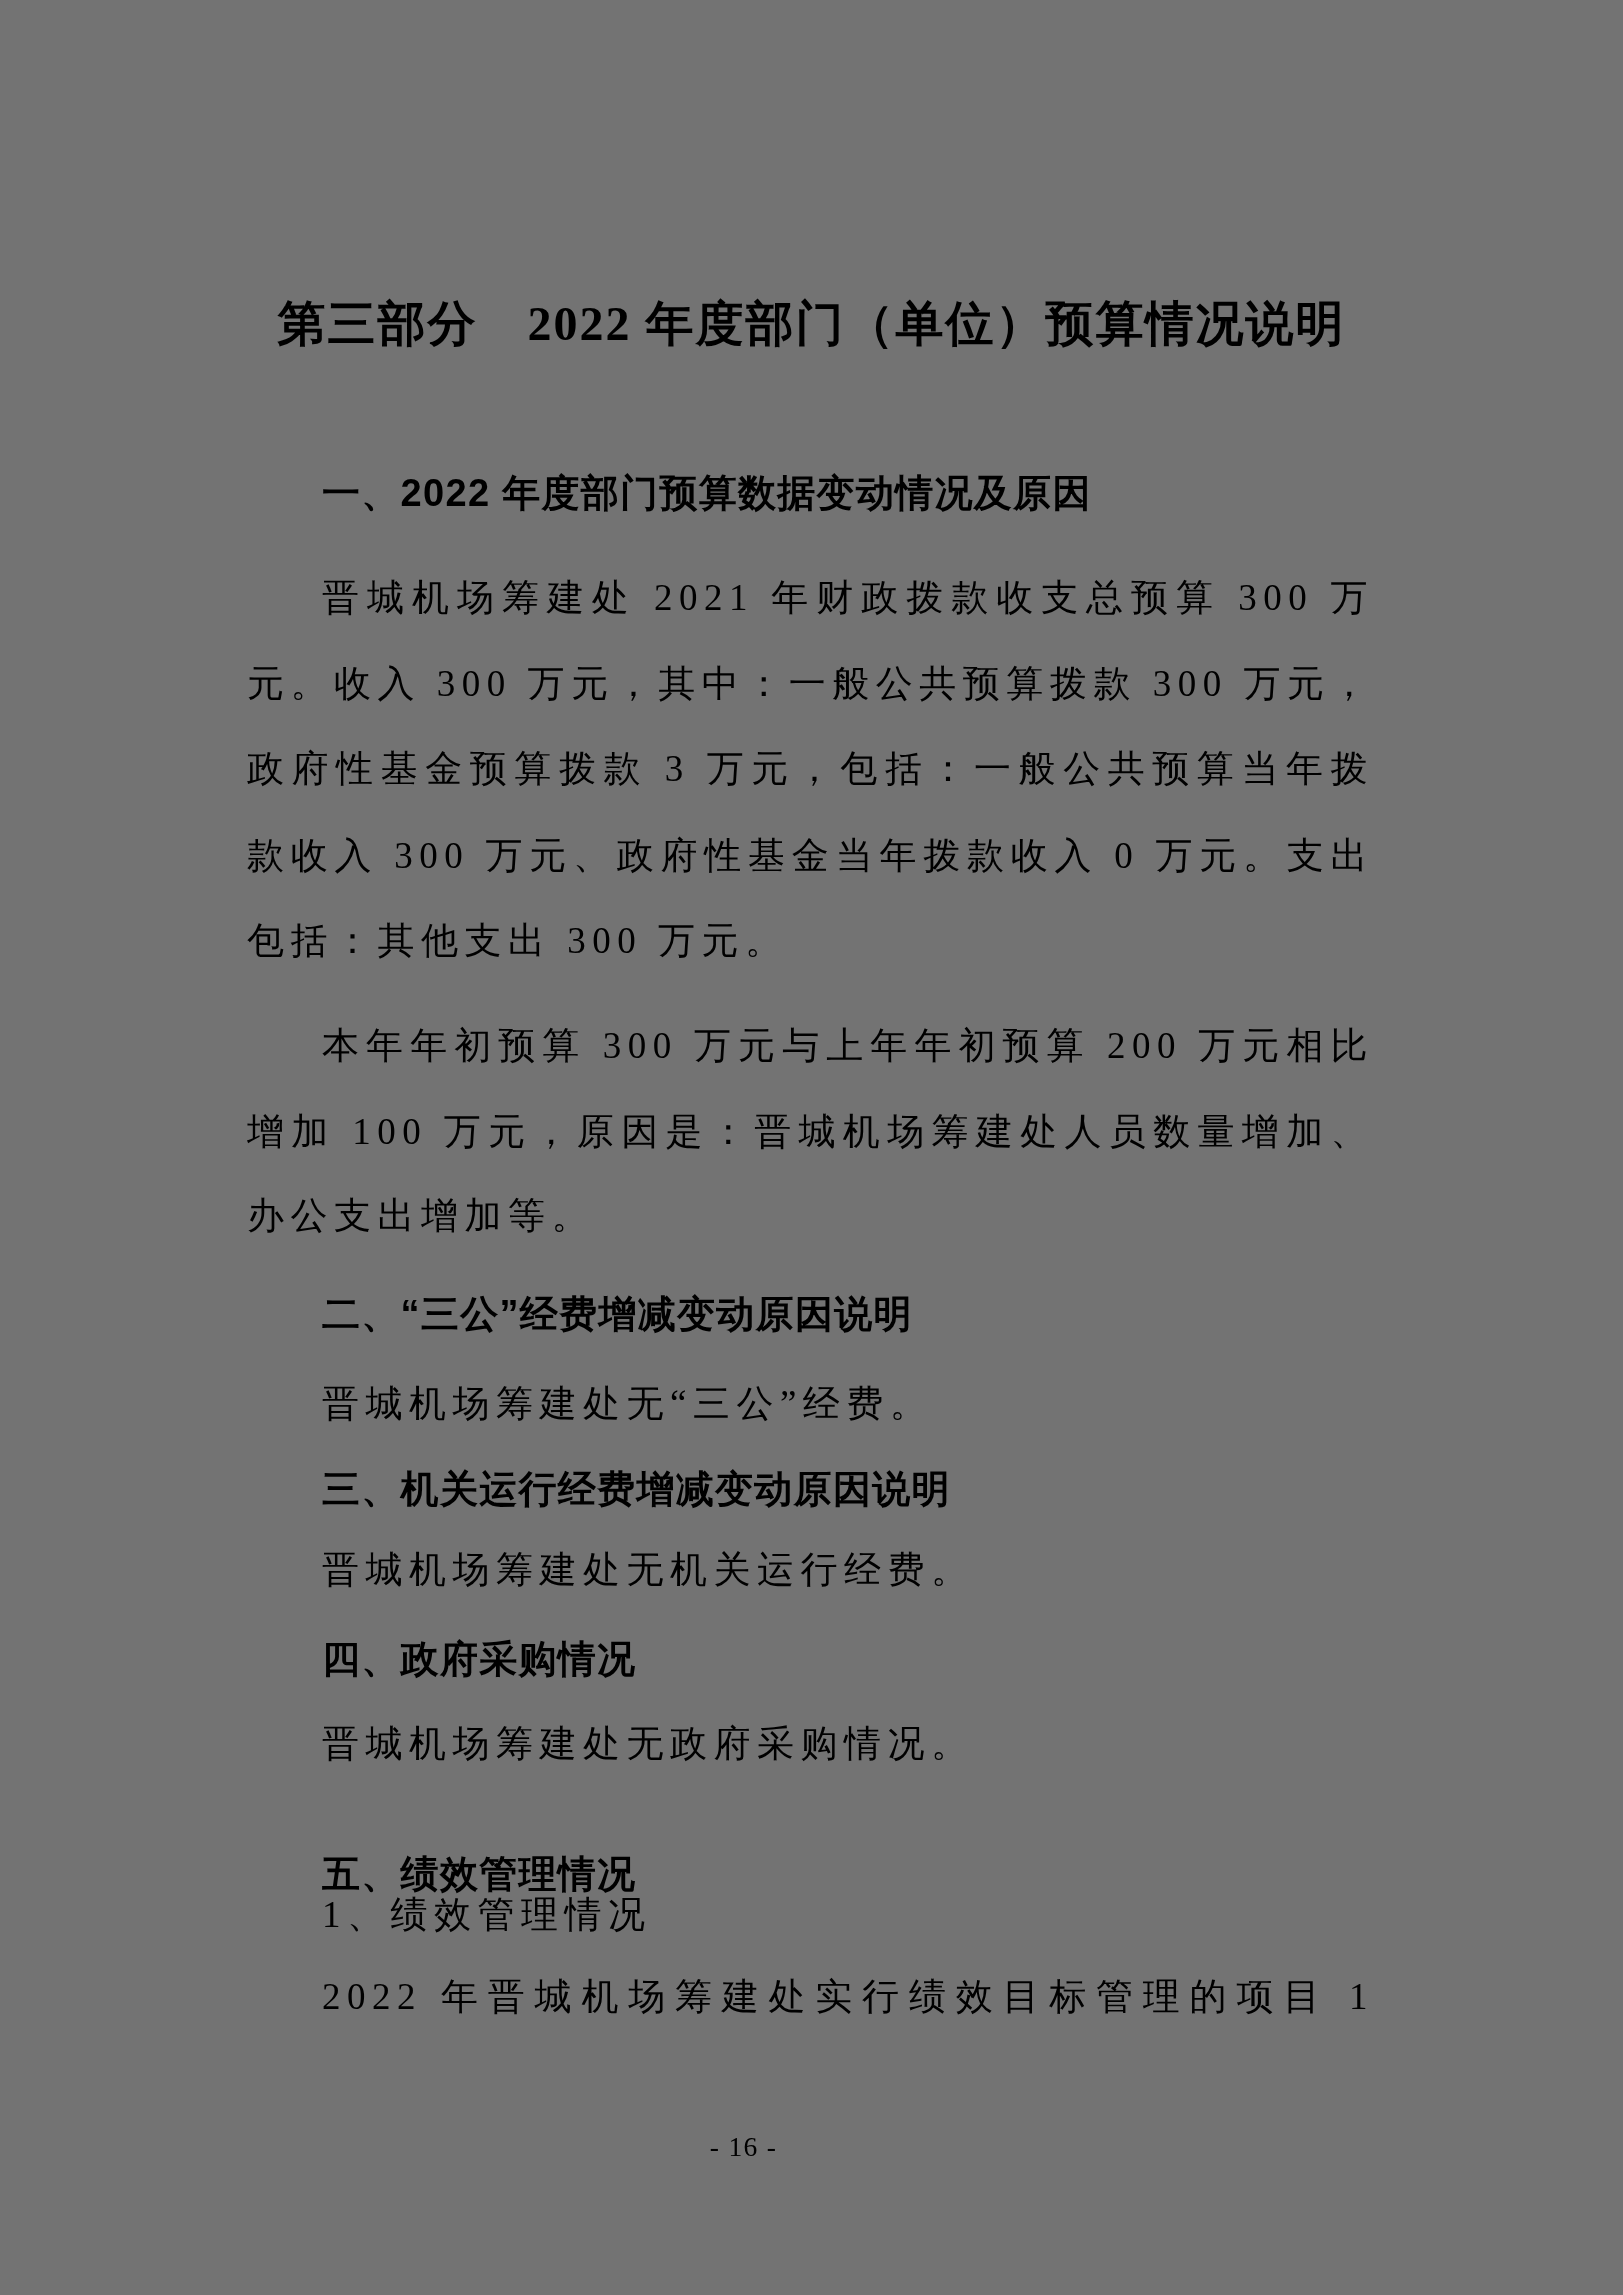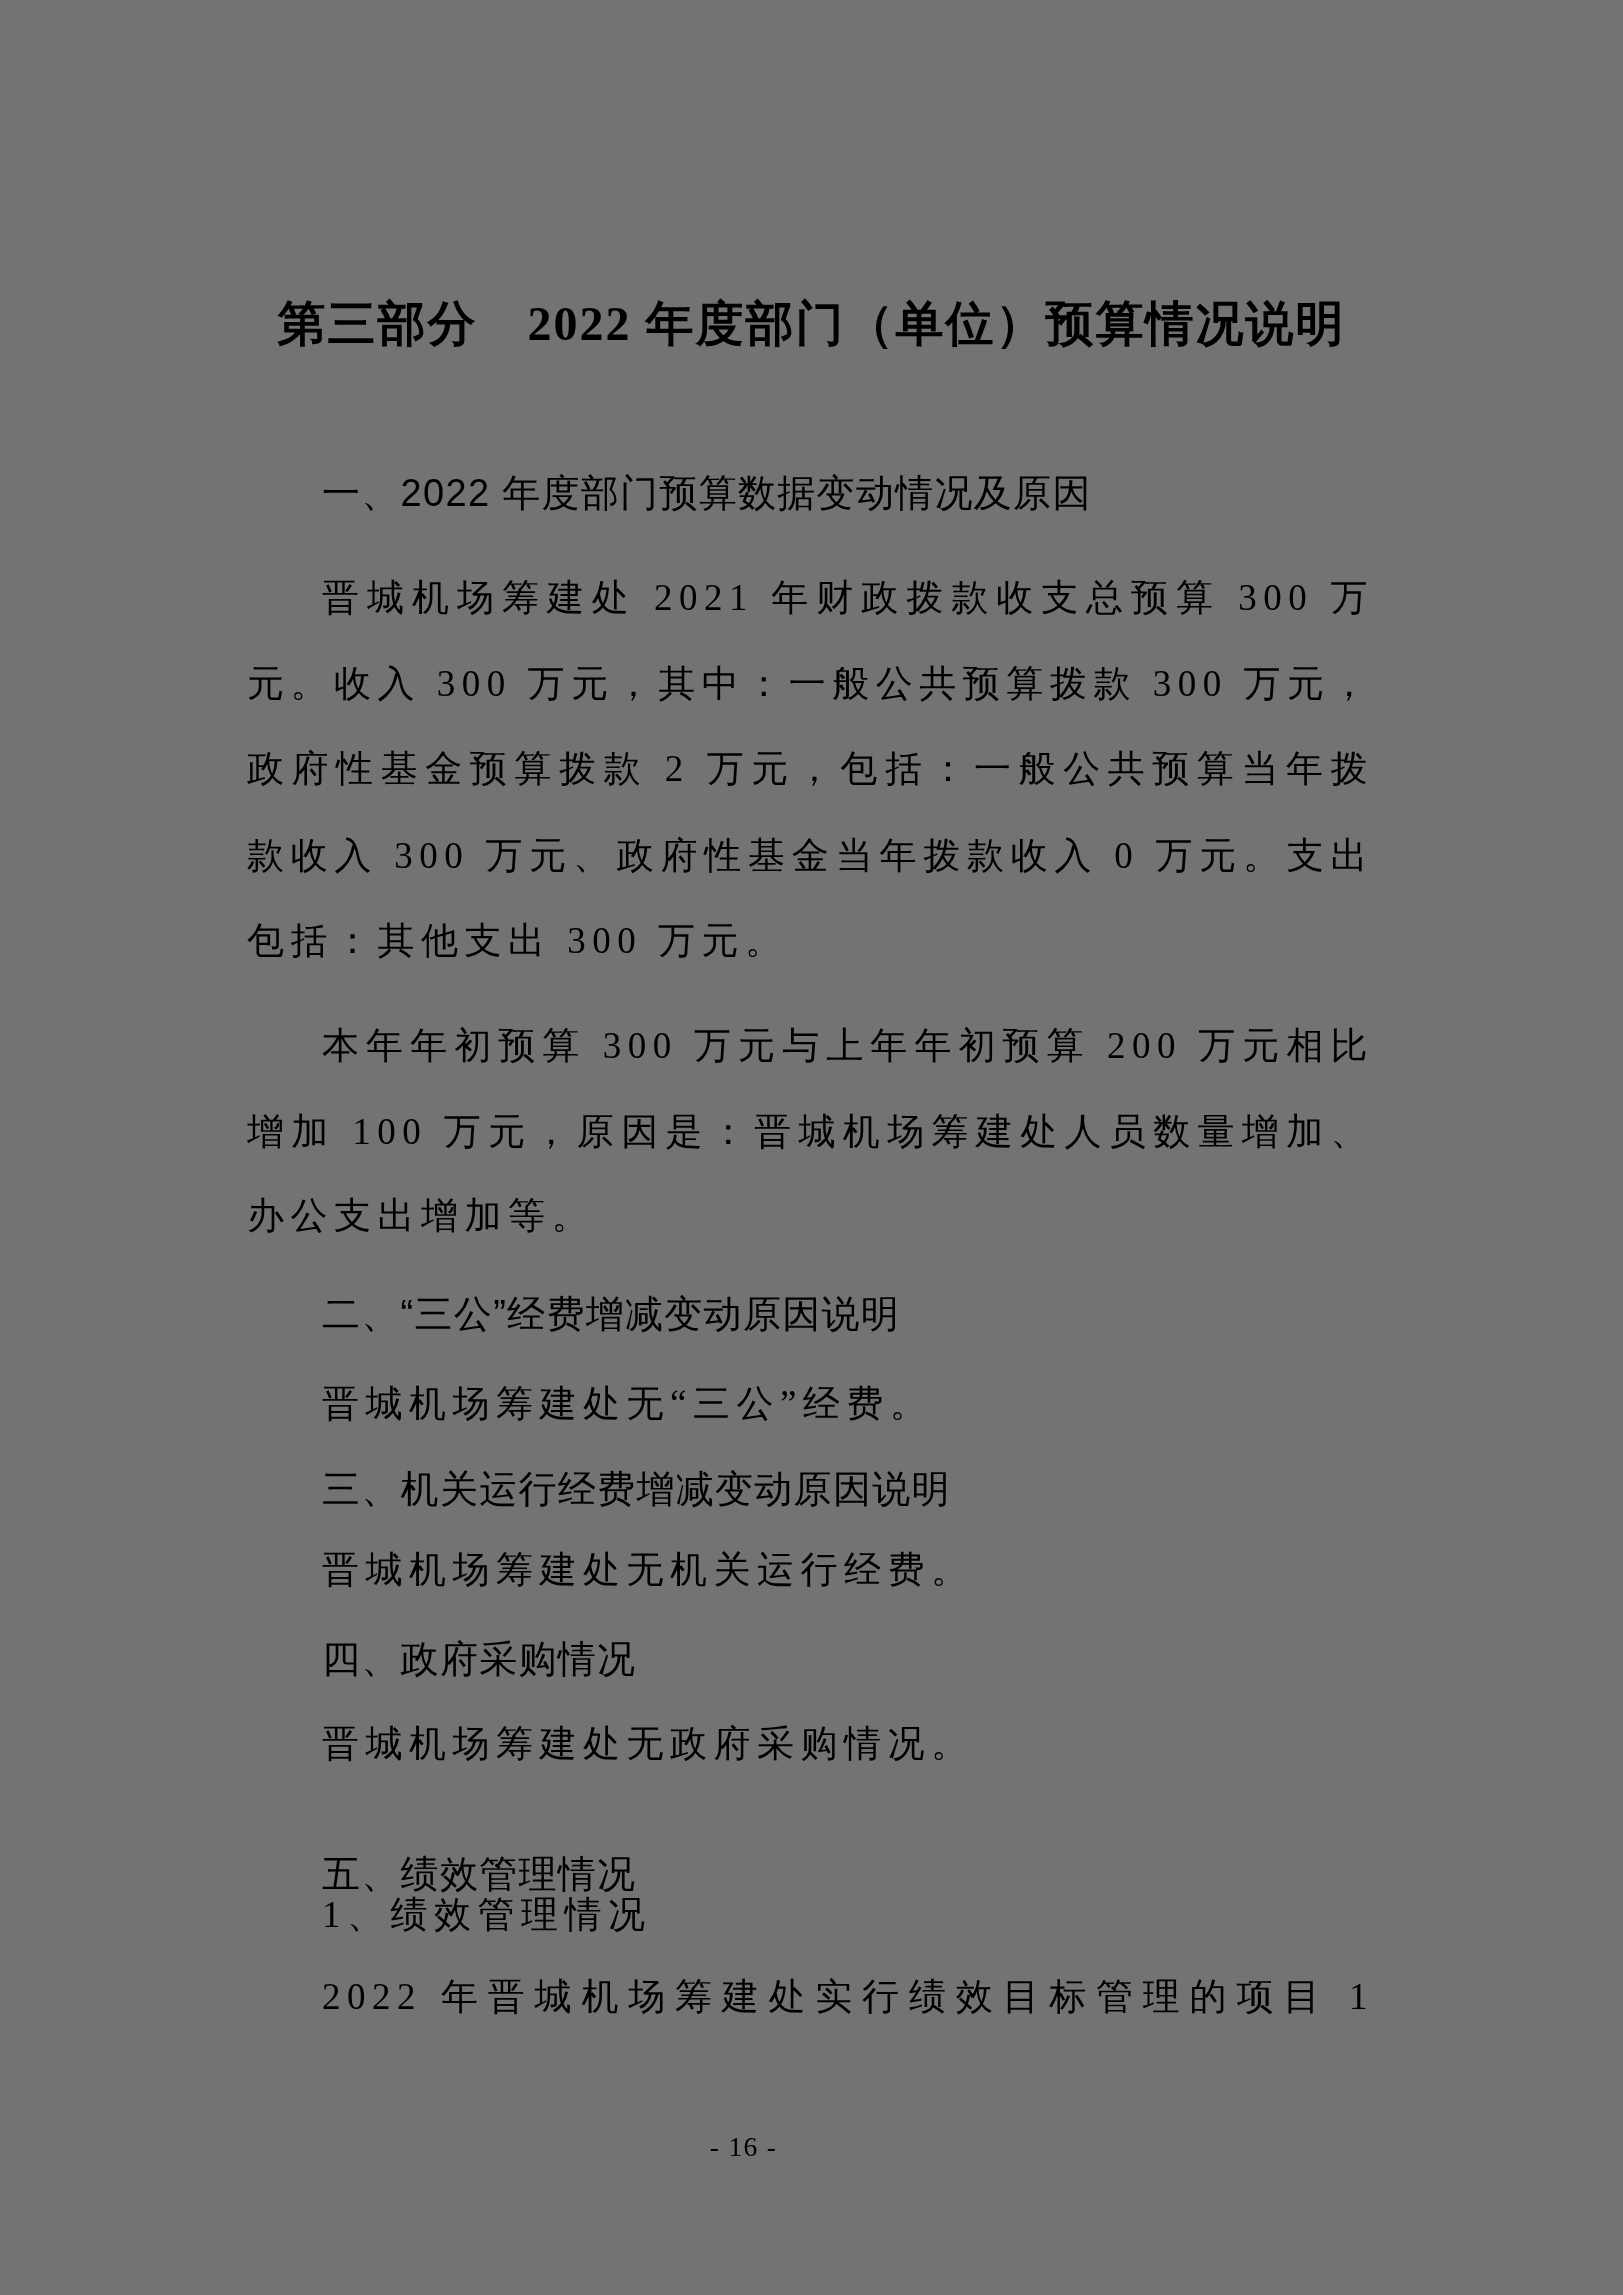--- a/index.html
+++ b/index.html
@@ -41,21 +41,21 @@
   }
   .justify {
     white-space: normal;
     text-align: justify;
     text-align-last: justify;
     text-justify: inter-character;
   }
   .indent { text-indent: 75px; }
   .heading {
     font-family: "Liberation Sans", "DejaVu Sans", sans-serif;
-    font-weight: normal;
+    font-weight: bold;
     font-size: 38px;
     letter-spacing: 1.3px;
     white-space: nowrap;
   }
   .footer-pagenum {
     position: absolute;
     top: 2131px;
     left: 0;
     width: 1487px;
     text-align: center;
@@ -69,21 +69,21 @@
 <body>
 
 <div class="page">
 
   <div class="doc-title">第三部分　2022 年度部门（单位）预算情况说明</div>
 
   <div class="line heading indent" style="top:470px;">一、2022 年度部门预算数据变动情况及原因</div>
 
   <div class="line justify indent" style="top:575px;">晋城机场筹建处 2021 年财政拨款收支总预算 300 万</div>
   <div class="line justify" style="top:661px;">元。收入 300 万元，其中：一般公共预算拨款 300 万元，</div>
-  <div class="line justify" style="top:746px;">政府性基金预算拨款 2 万元，包括：一般公共预算当年拨</div>
+  <div class="line justify" style="top:746px;">政府性基金预算拨款 3 万元，包括：一般公共预算当年拨</div>
   <div class="line justify" style="top:833px;">款收入 300 万元、政府性基金当年拨款收入 0 万元。支出</div>
   <div class="line" style="top:918px;">包括：其他支出 300 万元。</div>
 
   <div class="line justify indent" style="top:1007px;margin-top:16px;">本年年初预算 300 万元与上年年初预算 200 万元相比</div>
   <div class="line justify" style="top:1109px;">增加 100 万元，原因是：晋城机场筹建处人员数量增加、</div>
   <div class="line" style="top:1193px;">办公支出增加等。</div>
 
   <div class="line heading indent" style="top:1291px;">二、“三公”经费增减变动原因说明</div>
   <div class="line indent" style="top:1381px;">晋城机场筹建处无“三公”经费。</div>
 

